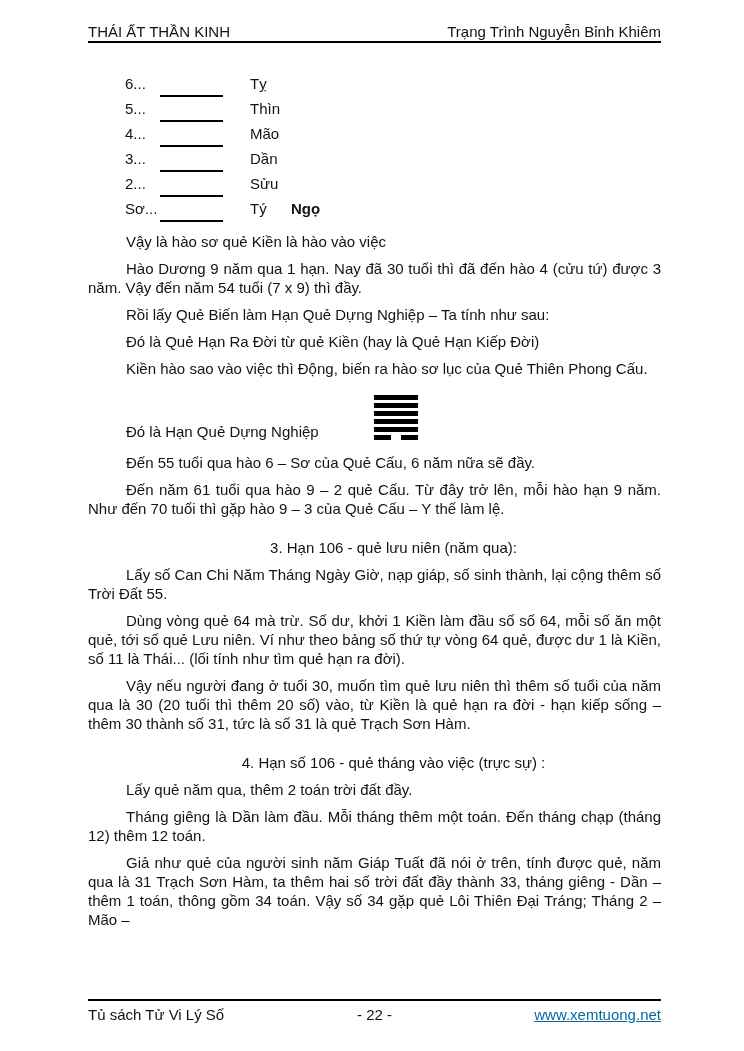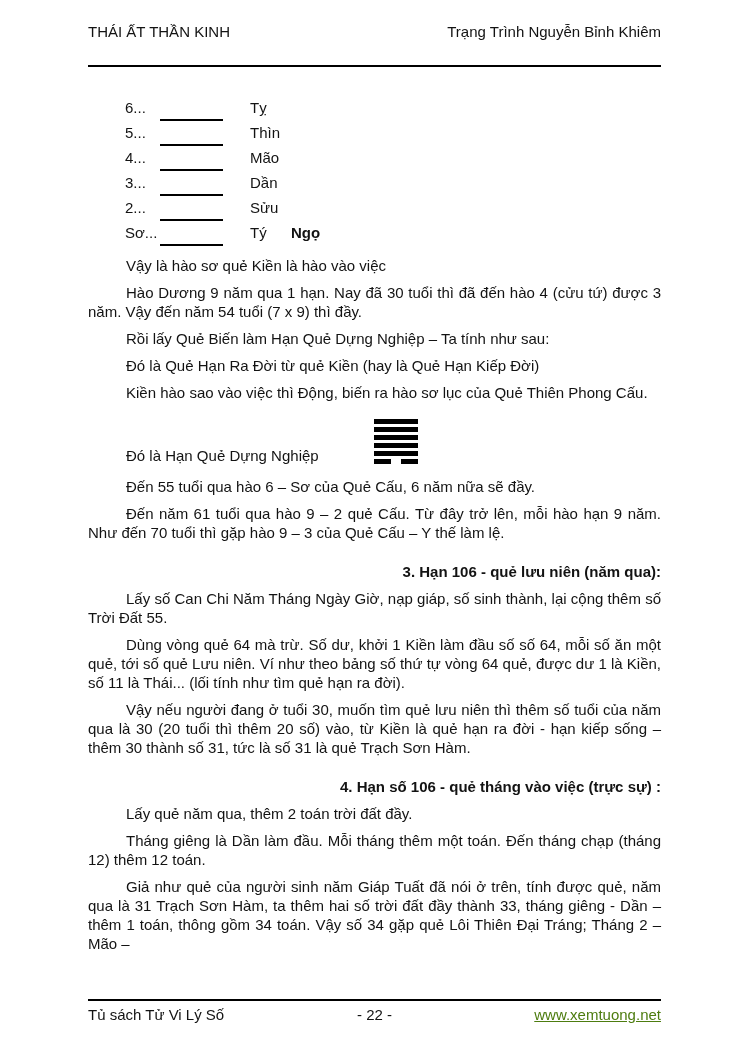--- a/index.html
+++ b/index.html
@@ -8,32 +8,32 @@
     width:744px;height:1051px;
     background:#ffffff;
     color:#131313;
     font-family:"Liberation Sans","DejaVu Sans",sans-serif;
     overflow:hidden;
   }
   .margins{padding:0 83px 0 88px;}
   
   .header{
     display:flex;justify-content:space-between;align-items:flex-start;
-    padding-top:23px;padding-bottom:24px;
+    padding-top:23px;padding-bottom:0;
     border-bottom:2px solid #000;
     font-size:15px;line-height:18px;
   }
   
   .doc-main{margin-top:32px;}
   .para{
     font-size:15px;line-height:19px;
     text-align:justify;text-indent:38px;
     margin:0 0 8px 0;
   }
-  .para.heading{font-weight:bold;text-align:right;margin-top:20px;}
+  .para.heading{font-weight:normal;text-align:center;margin-top:20px;}
   
   .hao-table{margin:5px 0 7px 0;}
   .hao-row{
     display:flex;align-items:baseline;
     height:25px;font-size:15px;
     padding-left:37px;
   }
   .hao-num{width:35px;}
   .hao-line{
     width:63px;height:13px;
@@ -58,21 +58,21 @@
     position:absolute;left:88px;right:83px;top:999px;
     border-top:2px solid #000;
     padding-top:5px;
     display:flex;align-items:baseline;
     font-size:15px;
     gap:28px;
   }
   .footer .f-left{flex:1;text-align:left;}
   .footer .f-center{flex:1;text-align:center;}
   .footer .f-right{flex:1;text-align:right;}
-  .footer a{color:#4d7c0f;text-decoration:underline;}
+  .footer a{color:#0369a1;text-decoration:underline;}
 </style>
 </head>
 <body>
 
 <div class="page">
   <div class="margins">
 
     <div class="header">
       <span>THÁI ẤT THẦN KINH</span>
       <span>Trạng Trình Nguyễn Bỉnh Khiêm</span>

